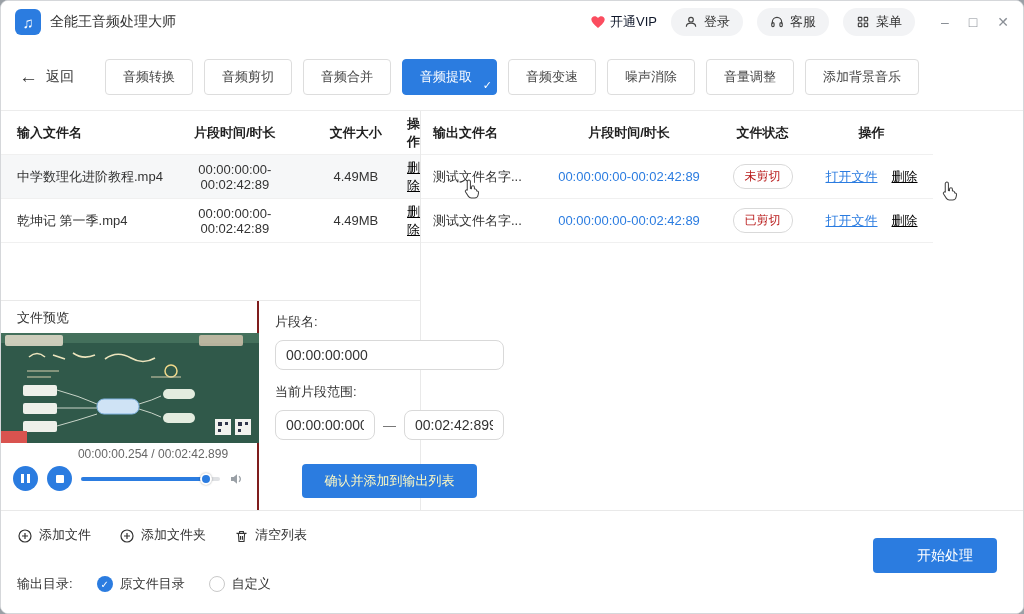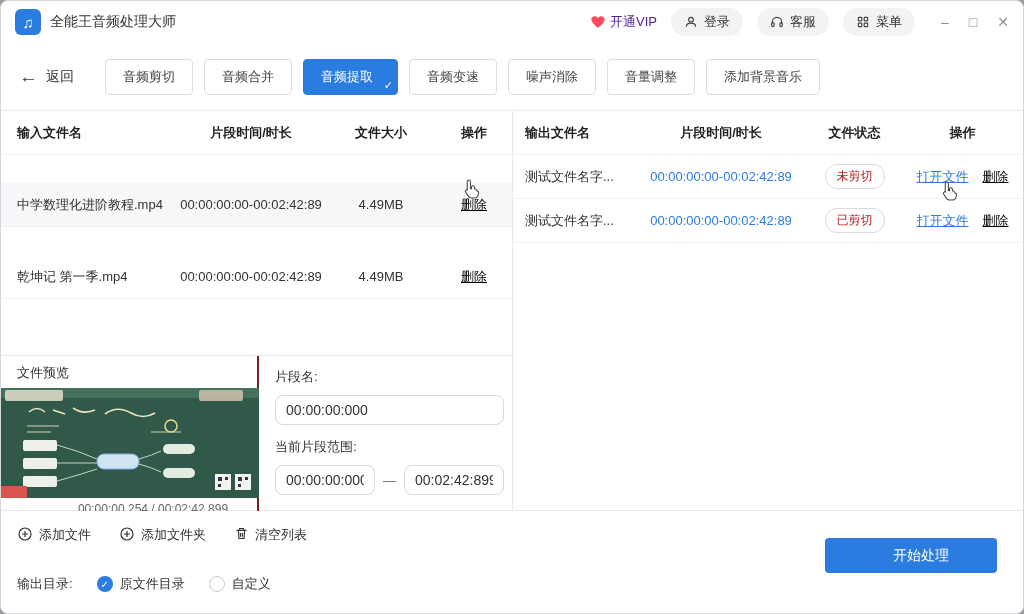--- a/index.html
+++ b/index.html
@@ -5,37 +5,37 @@
   * { margin:0; padding:0; box-sizing:border-box; }
   html,body { background:#9aa0a6; }
   body { font-family:"Liberation Sans","DejaVu Sans",sans-serif; }
   .window { width:1024px; height:614px; background:#fff; position:relative; overflow:hidden; border:1px solid #d5d7da; border-radius:8px; }
 
   
   .titlebar { height:42px; display:flex; align-items:center; padding:0 14px; background:#fff; }
   .app-icon { width:26px; height:26px; border-radius:6px; background:#2b7ce0; color:#fff; display:flex; align-items:center; justify-content:center; font-size:15px; flex:0 0 auto; }
   .app-title { font-size:14px; color:#333; margin-left:9px; }
   .titlebar-right { margin-left:auto; display:flex; align-items:center; gap:14px; }
-  .vip { display:flex; align-items:center; gap:4px; font-size:13px; color:#4c1d95; cursor:pointer; }
+  .vip { display:flex; align-items:center; gap:4px; font-size:13px; color:#0f172a; cursor:pointer; }
   .pill { background:#f2f3f5; border-radius:15px; height:28px; padding:0 13px; display:flex; align-items:center; gap:6px; font-size:13px; color:#333; cursor:pointer; }
   .win-controls { display:flex; gap:20px; color:#8a8f96; margin-left:12px; font-size:14px; }
   .win-controls span { cursor:pointer; line-height:1; }
 
   
   .toolbar { height:68px; display:flex; align-items:center; padding:0 18px; border-bottom:1px solid #ececec; }
   .back { display:flex; align-items:center; gap:8px; font-size:14px; color:#333; width:86px; cursor:pointer; flex:0 0 auto; }
   .back-arrow { font-size:19px; font-weight:bold; color:#333; }
   .tabs { display:flex; gap:11px; flex:1; }
   .tab { height:36px; border:1px solid #ddd; border-radius:4px; background:#fff; display:flex; align-items:center; justify-content:center; font-size:13px; color:#444; padding:0 17px; position:relative; cursor:pointer; white-space:nowrap; }
   .tab.active { background:#2b7ce0; border-color:#2b7ce0; color:#fff; padding-right:24px; }
   .tab .check { position:absolute; right:4px; bottom:2px; font-size:11px; color:#fff; }
 
   
   .main { height:400px; display:flex; border-bottom:1px solid #e9e9e9; }
-  .panel-left { width:512px; border-right:1px solid #e9e9e9; display:flex; flex-direction:column;gap:28px; }
+  .panel-left { width:420px; border-right:1px solid #e9e9e9; display:flex; flex-direction:column; }
   .panel-right { width:512px; display:flex; flex-direction:column; }
   .trow { display:flex; align-items:center; height:44px; border-bottom:1px solid #f0f0f0; font-size:13px; color:#333; flex:0 0 auto; }
   .thead { font-weight:bold; color:#1f1f1f; }
   .trow.hl { background:#f6f7f8; }
   .c-name { width:175px; padding-left:16px; overflow:hidden; white-space:nowrap; text-overflow:ellipsis; }
   .c-time { width:150px; text-align:center; }
   .c-size { width:110px; text-align:center; }
   .c-act  { flex:1; text-align:center; }
   .o-name { width:122px; padding-left:12px; overflow:hidden; white-space:nowrap; }
   .o-time { width:172px; text-align:center; }
@@ -68,27 +68,27 @@
   .seg-label { font-size:13px; color:#333; margin-bottom:9px; }
   .seg-input { width:100%; height:30px; border:1px solid #d9d9d9; border-radius:8px; font-size:14px; color:#333; padding:0 10px; background:#fff; outline:none; font-family:inherit; }
   .range-row { display:flex; align-items:center; gap:8px; }
   .range-row .seg-input { width:100px; flex:0 0 auto; }
   .dash { color:#666; font-size:13px; }
   .confirm-btn { display:block; margin:24px auto 0; width:175px; height:34px; background:#2b7ce0; color:#fef9c3; border:none; border-radius:4px; font-size:13px; cursor:pointer; font-family:inherit; }
 
   
   .footer { height:103px; position:relative; padding:0 16px; background:#fff; }
   .footer-actions { display:flex; align-items:center; gap:28px; padding-top:15px; font-size:13px; color:#333; }
-  .action { display:flex; align-items:flex-start; gap:6px; cursor:pointer; }
+  .action { display:flex; align-items:flex-end; gap:6px; cursor:pointer; }
   .footer-output { display:flex; align-items:center; gap:24px; margin-top:31px; font-size:13px; color:#333; }
   .radio-opt { display:flex; align-items:center; gap:7px; cursor:pointer; }
   .radio { width:16px; height:16px; border-radius:50%; border:1.5px solid #c9c9c9; background:#fff; display:flex; align-items:center; justify-content:center; flex:0 0 auto; }
   .radio.checked { border:none; background:#2b7ce0; color:#fff; font-size:10px; }
   .radio.checked i { font-style:normal; }
-  .start-btn { position:absolute; right:26px; top:27px; width:172px; height:35px; background:#2b7ce0; color:#fff; border:none; border-radius:4px; font-size:14px; cursor:pointer; font-family:inherit;padding-left:20px; }
+  .start-btn { position:absolute; right:26px; top:27px; width:124px; height:35px; background:#2b7ce0; color:#fff; border:none; border-radius:4px; font-size:14px; cursor:pointer; font-family:inherit;padding-left:20px; }
 
   
   .cursor { position:absolute; z-index:9; pointer-events:none; }
   .cursor-left { left:463px; top:178px; }
   .cursor-right { left:941px; top:180px; }
 </style>
 </head>
 <body>
 
 <div class="window">
@@ -142,20 +142,21 @@
       </div>
     </div>
   </div>
 
   <div class="toolbar">
     <div class="back">
       <span class="back-arrow">←</span>
       <span>返回</span>
     </div>
     <div class="tabs">
+      <div class="tab">音频转换</div>
       <div class="tab">音频剪切</div>
       <div class="tab">音频合并</div>
       <div class="tab active">
         <span>音频提取</span>
         <span class="check">✓</span>
       </div>
       <div class="tab">音频变速</div>
       <div class="tab">噪声消除</div>
       <div class="tab">音量调整</div>
       <div class="tab">添加背景音乐</div>

